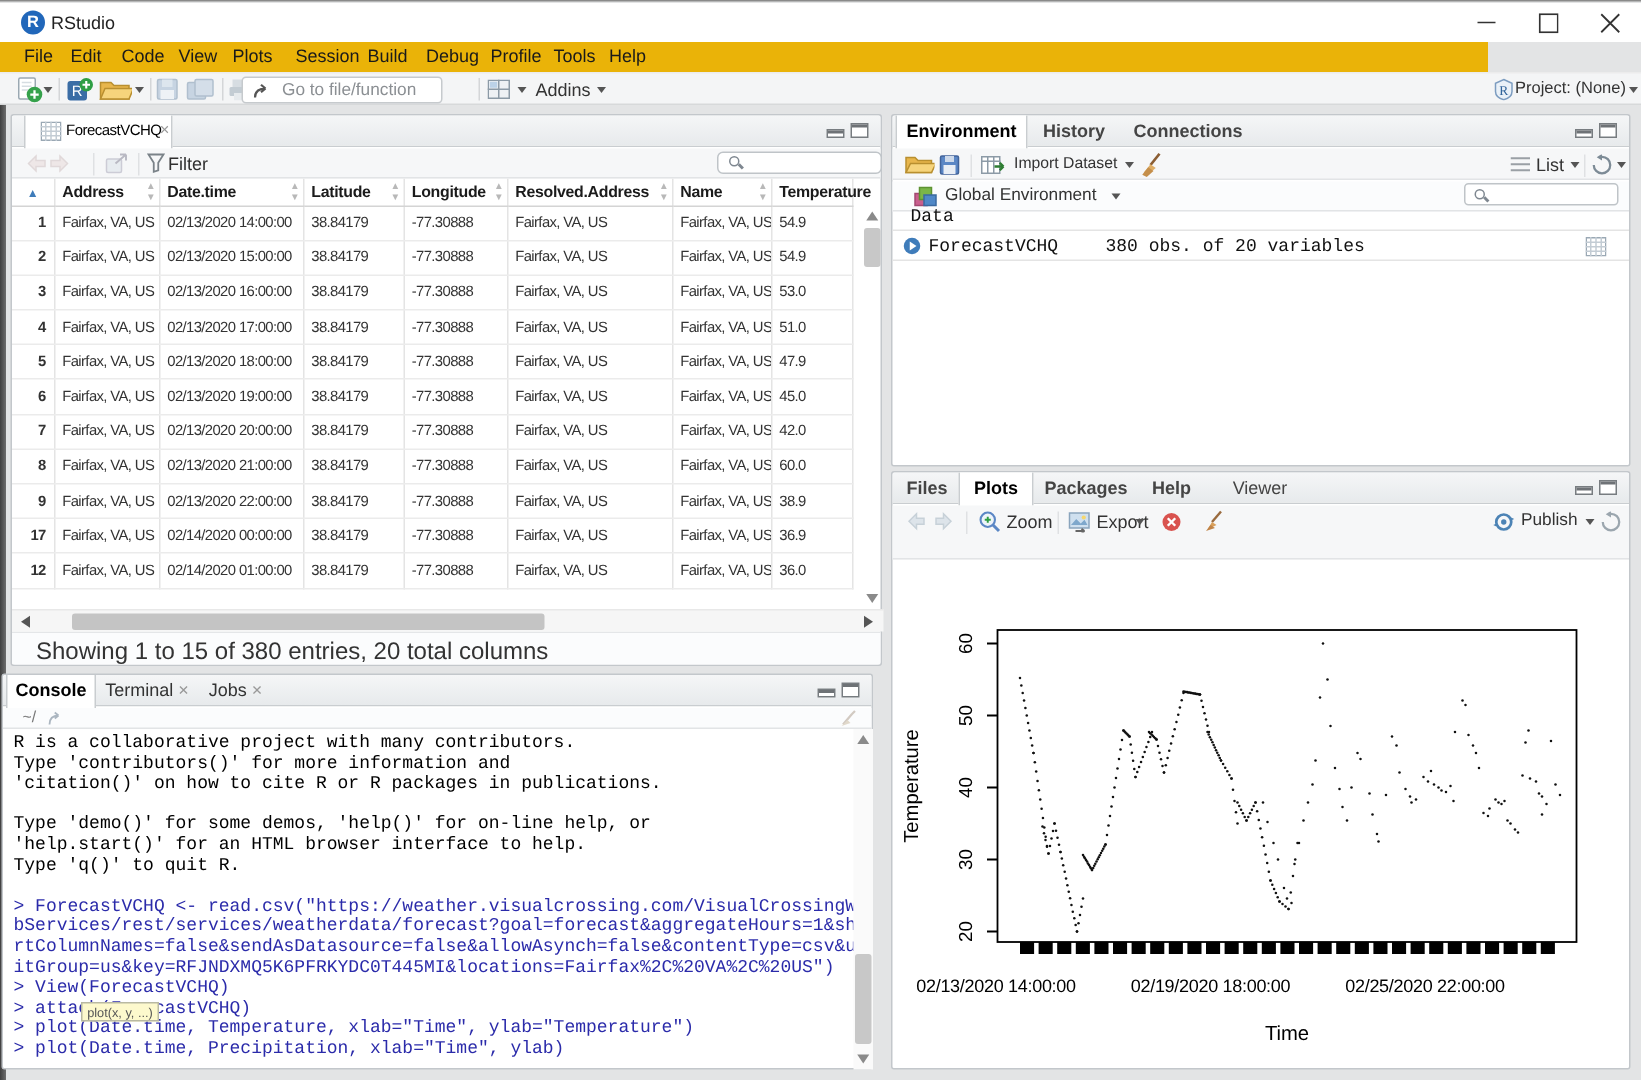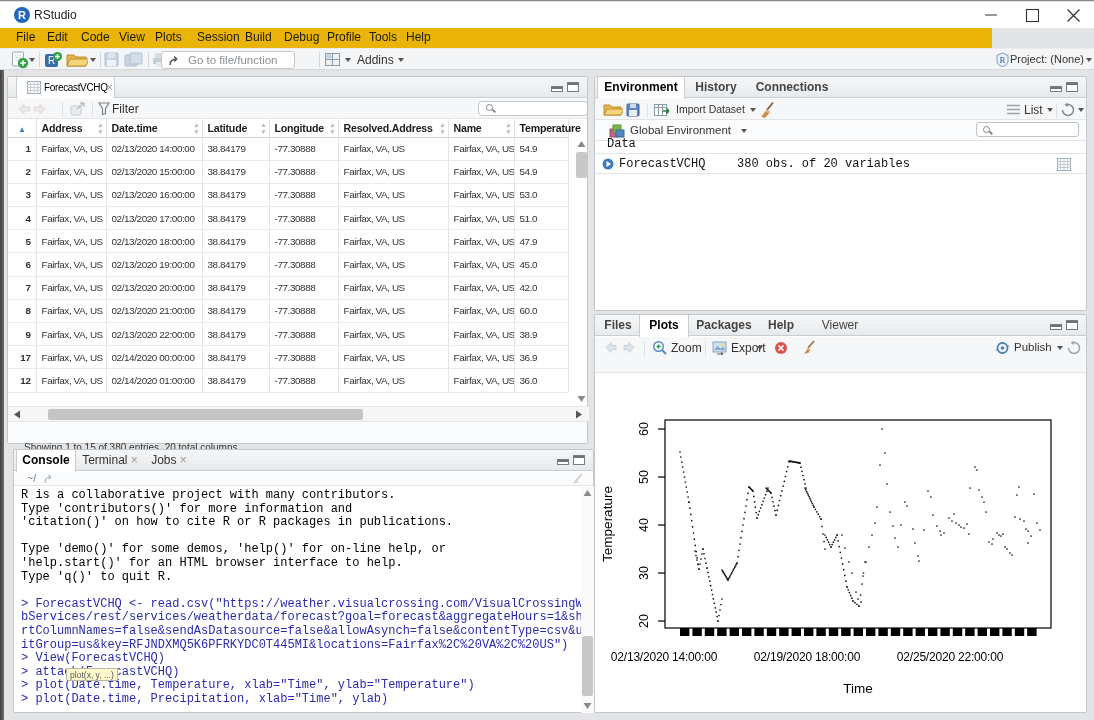--- a/index.html
+++ b/index.html
@@ -306,25 +306,25 @@
  <div class="abs" style="left:0;top:329px;width:581px;height:15px;background:#f6f6f6;border-top:1px solid #e8e8e8">
    <svg class="abs" style="left:5px;top:3px" width="9" height="9">
             <path d="M7 0.5 L1 4.5 L7 8.5 Z" fill="#555"></path>
           </svg>
    <svg class="abs" style="left:566px;top:3px" width="9" height="9">
             <path d="M2 0.5 L8 4.5 L2 8.5 Z" fill="#555"></path>
           </svg>
    <div class="abs" style="left:40px;top:2px;width:315px;height:11px;background:#c4c4c4;border-radius:2px"></div>
  </div>
  <div class="abs" style="left:0;top:344px;width:579px;height:22px;background:#fbfcfd;border-top:1px solid #e4e6e8;border-radius:0 0 2px 2px">
-   <span class="abs" style="left:16px;top:20px;font-size:10px;color:#333">Showing 1 to 15 of 380 entries, 20 total columns</span>
+   <span class="abs" style="left:16px;top:4px;font-size:16px;color:#333">Showing 1 to 15 of 380 entries, 20 total columns</span>
  </div>
 </div>
 
-<div class="pane" id="p2" style="left:13px;top:379px;width:581px;height:264px">
+<div class="pane" id="p2" style="left:1px;top:379px;width:581px;height:264px">
  <div class="tabstrip">
   <div class="tab active" style="left:2px;width:60px;font-weight:bold">Console</div>
   <div class="tab" style="left:63px;width:66px">Terminal <span style="color:#999">×</span></div>
   <div class="tab" style="left:130px;width:50px">Jobs <span style="color:#999">×</span></div>
   <div class="mm" style="right:24px;top:9px;height:6px"></div>
           <div class="mm" style="right:8px"></div>
  </div>
  <div class="ptool" style="top:22px;height:14px;background:#fbfcfd">
    <span class="abs" style="left:13px;top:0px;font-size:10.5px;color:#777">~/</span>
    <svg class="abs" style="left:30px;top:2px" width="12" height="10" opacity="0.6">

